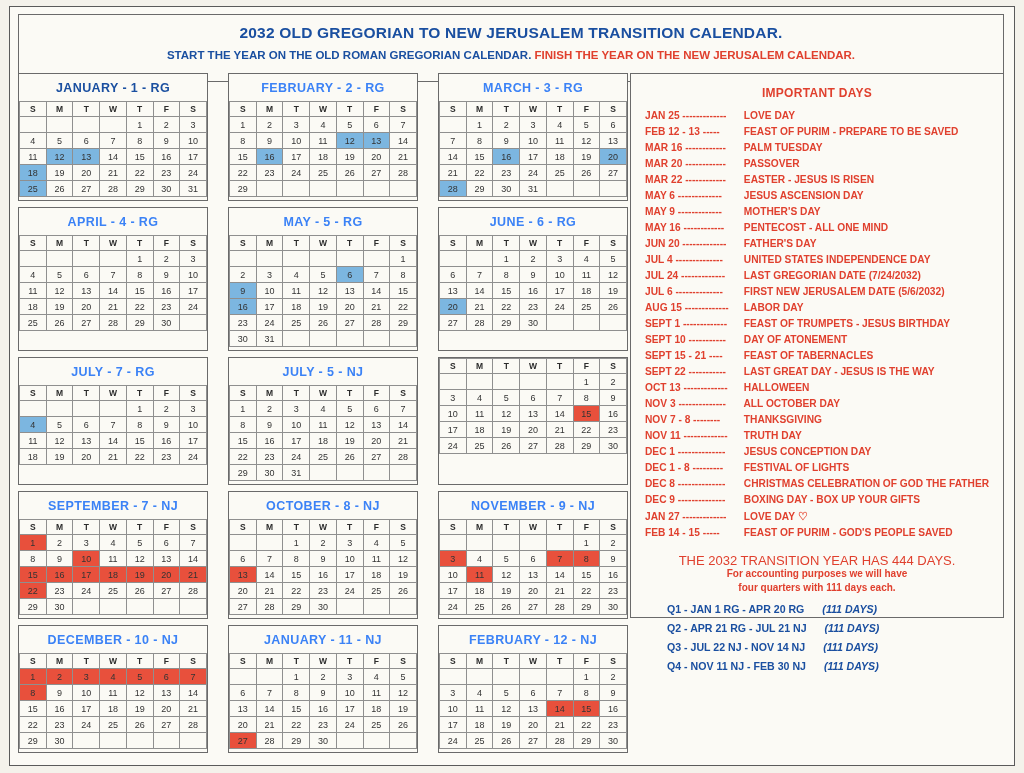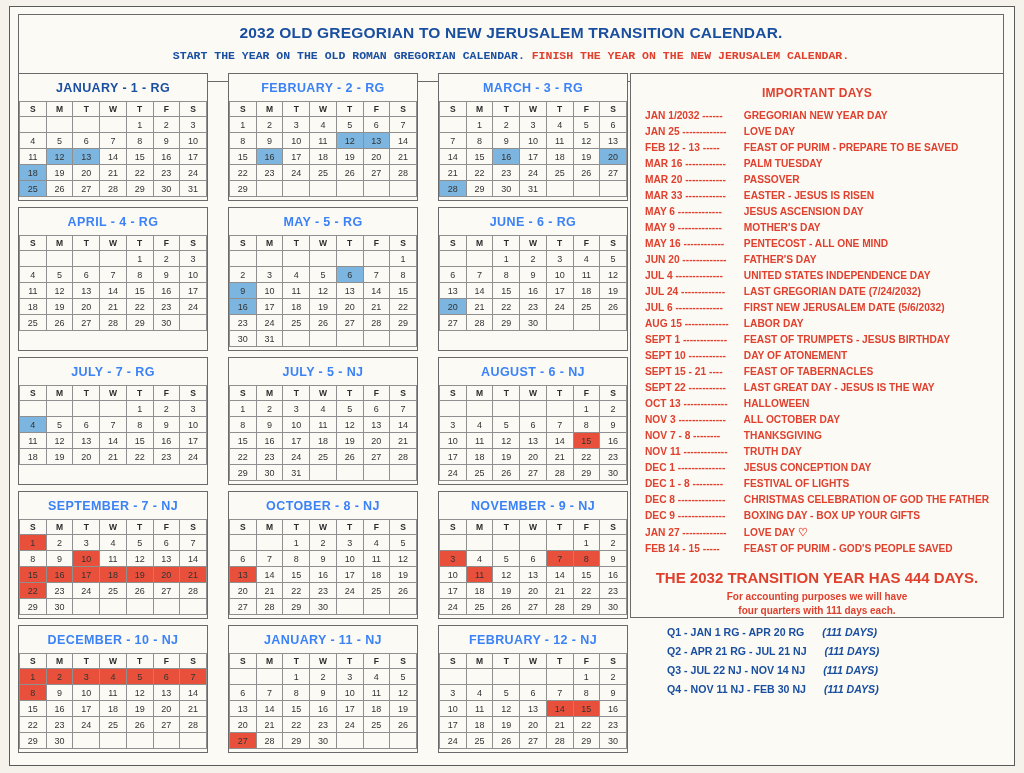--- a/index.html
+++ b/index.html
@@ -47,21 +47,20 @@
     font-weight: bold;
     color: #1a4fa0;
     letter-spacing: 0.2px;
     margin-top: 9px;
   }
   .sub-title {
     text-align: center;
     font-size: 11.5px;
     font-weight: bold;
     margin-top: 7px;
-    font-family: Liberation Mono, monospace;
   }
   .sub-title .blue { color: #1a4fa0; }
   .sub-title .red { color: #e0402e; }
 
   
   .months {
     position: absolute;
     left: 8px;
     top: 66px;
     width: 605px;
@@ -152,24 +151,23 @@
   }
   .heart {
     color: #e8503c;
     font-size: 11px;
   }
   .panel-note {
     margin-top: 14px;
     text-align: center;
   }
   .panel-note .n1 {
-    font-size: 15px;
-    font-weight: bold;
+    font-size: 13px;
+    font-weight: normal;
     color: #e0402e;
-    margin-bottom: 5px;
   }
   .panel-note .n2, .panel-note .n3 {
     font-size: 10px;
     font-weight: bold;
     color: #e0402e;
     margin-bottom: 3px;
   }
   .quarters {
     margin-top: 10px;
     padding-left: 26px;
@@ -705,21 +703,20 @@
                   <td>31</td>
                   <td class="empty">&nbsp;</td>
                   <td class="empty">&nbsp;</td>
                   <td class="empty">&nbsp;</td>
                   <td class="empty">&nbsp;</td>
                 </tr>
               </tbody>
             </table>
           </div>
           <div class="month">
-            <div class="month-title">AUGUST - 6 - NJ</div>
             <table class="cal">
               <thead>
                 <tr>
                   <th>S</th>
                   <th>M</th>
                   <th>T</th>
                   <th>W</th>
                   <th>T</th>
                   <th>F</th>
                   <th>S</th>
@@ -1155,26 +1152,25 @@
                 </tr>
               </tbody>
             </table>
           </div>
         </div>
       </div>
 
     <div class="panel">
       <div class="panel-title">IMPORTANT DAYS</div>
       <div class="day-list" id="day-list">
-          <div class="day-line"><span class="lbl">JAN 1/2032 ------</span><span> GREGORIAN NEW YEAR DAY</span></div>
           <div class="day-line"><span class="lbl">JAN 25 -------------</span><span> LOVE DAY</span></div>
           <div class="day-line"><span class="lbl">FEB 12 - 13 -----</span><span> FEAST OF PURIM - PREPARE TO BE SAVED</span></div>
           <div class="day-line"><span class="lbl">MAR 16 ------------</span><span> PALM TUESDAY</span></div>
           <div class="day-line"><span class="lbl">MAR 20 ------------</span><span> PASSOVER</span></div>
-          <div class="day-line"><span class="lbl">MAR 33 ------------</span><span> EASTER - JESUS IS RISEN</span></div>
+          <div class="day-line"><span class="lbl">MAR 22 ------------</span><span> EASTER - JESUS IS RISEN</span></div>
           <div class="day-line"><span class="lbl">MAY 6 -------------</span><span> JESUS ASCENSION DAY</span></div>
           <div class="day-line"><span class="lbl">MAY 9 -------------</span><span> MOTHER'S DAY</span></div>
           <div class="day-line"><span class="lbl">MAY 16 ------------</span><span> PENTECOST - ALL ONE MIND</span></div>
           <div class="day-line"><span class="lbl">JUN 20 -------------</span><span> FATHER'S DAY</span></div>
           <div class="day-line"><span class="lbl">JUL 4 --------------</span><span> UNITED STATES INDEPENDENCE DAY</span></div>
           <div class="day-line"><span class="lbl">JUL 24 -------------</span><span> LAST GREGORIAN DATE (7/24/2032)</span></div>
           <div class="day-line"><span class="lbl">JUL 6 --------------</span><span> FIRST NEW JERUSALEM DATE (5/6/2032)</span></div>
           <div class="day-line"><span class="lbl">AUG 15 -------------</span><span> LABOR DAY</span></div>
           <div class="day-line"><span class="lbl">SEPT 1 -------------</span><span> FEAST OF TRUMPETS - JESUS BIRTHDAY</span></div>
           <div class="day-line"><span class="lbl">SEPT 10 -----------</span><span> DAY OF ATONEMENT</span></div>

